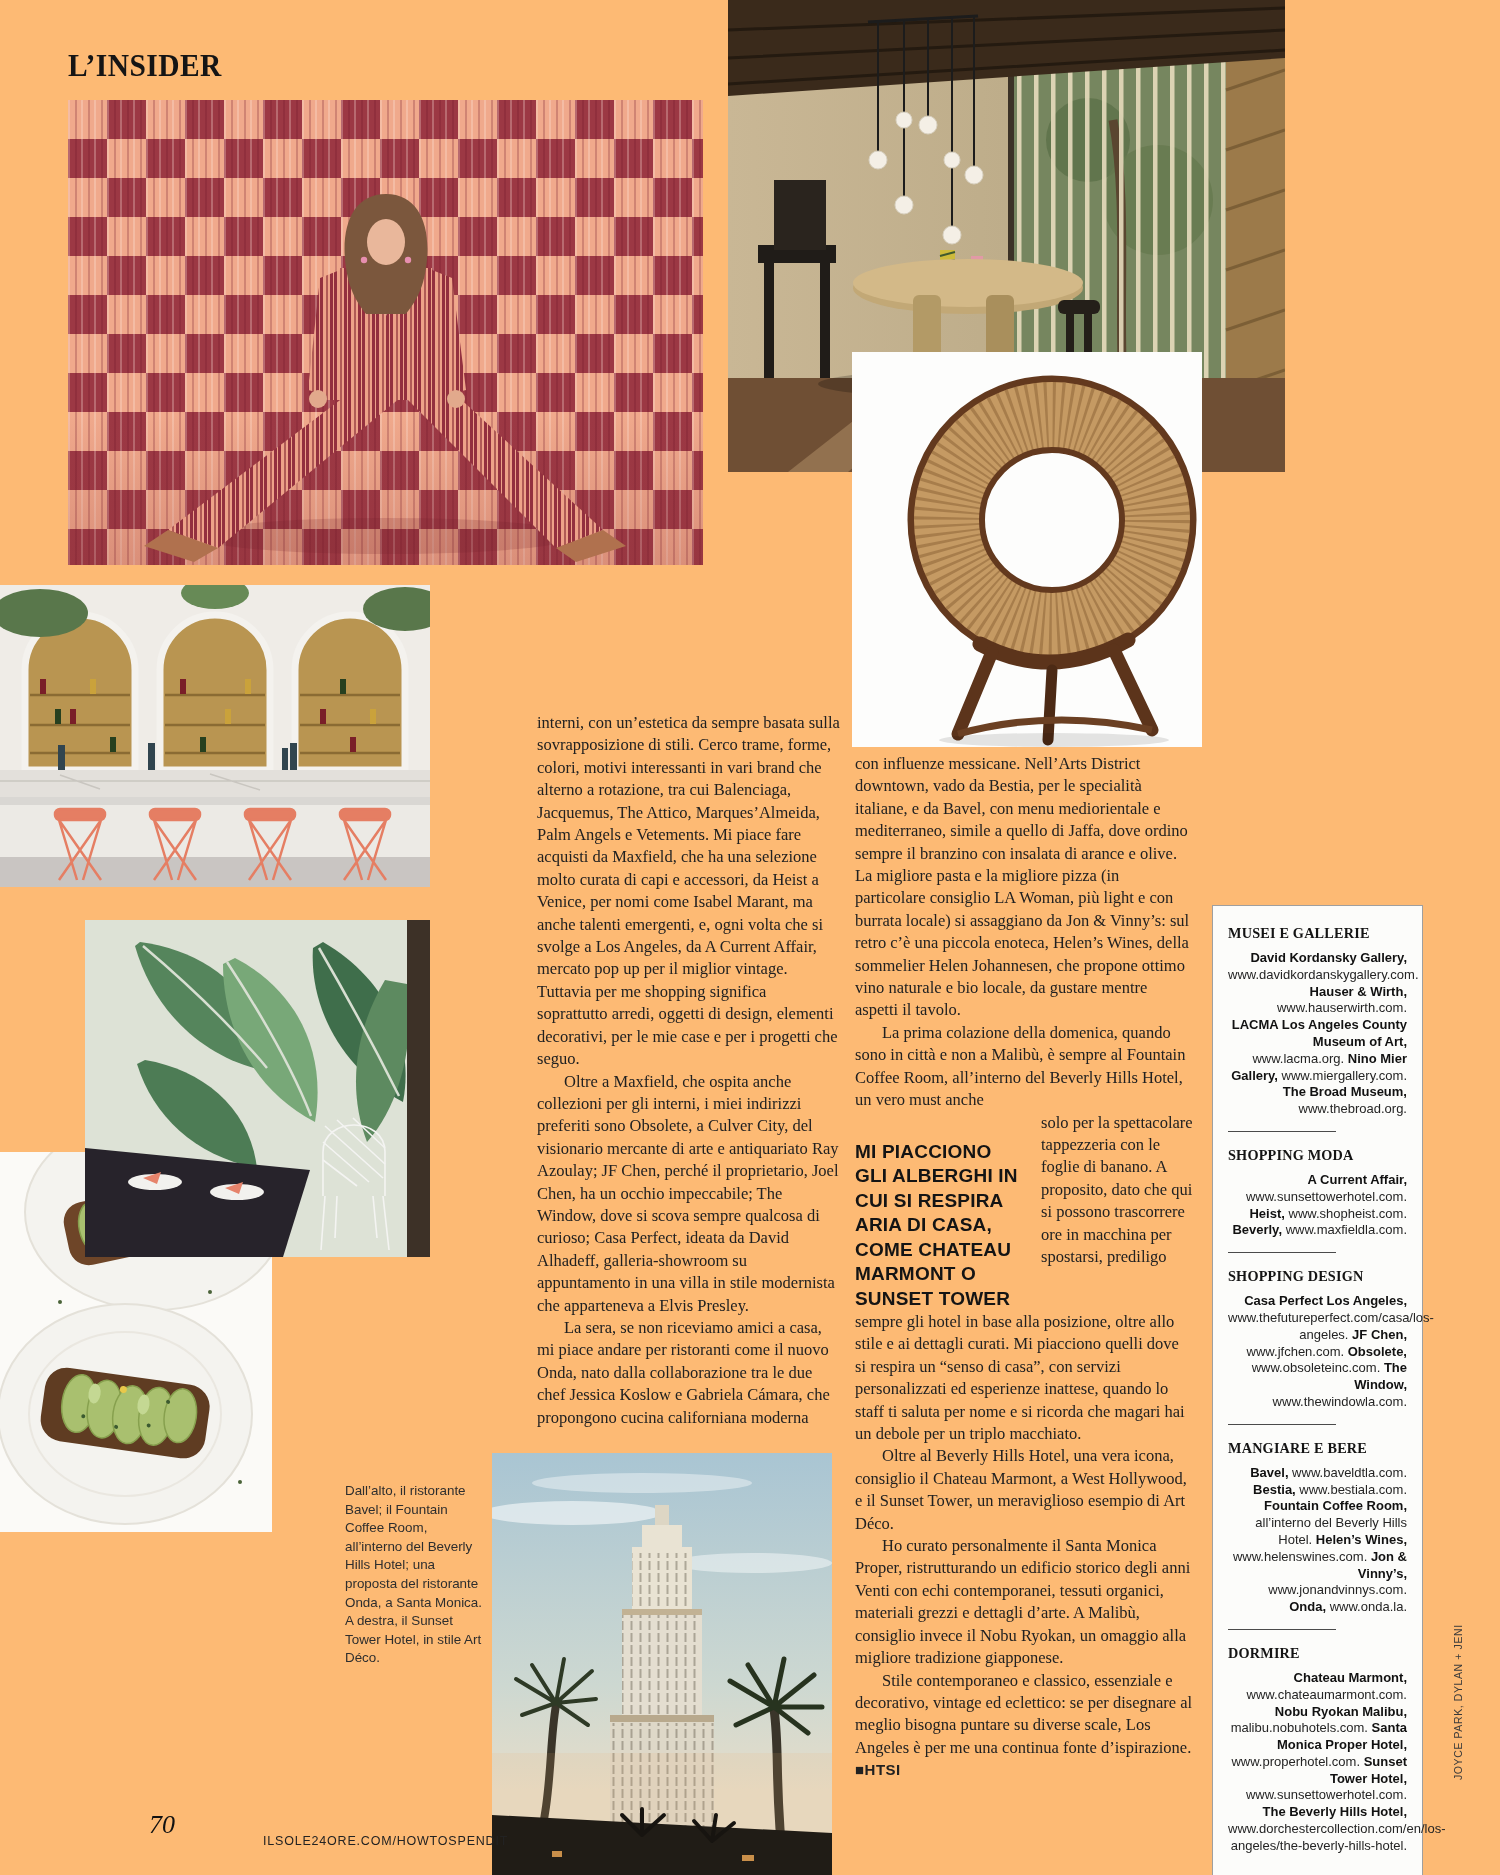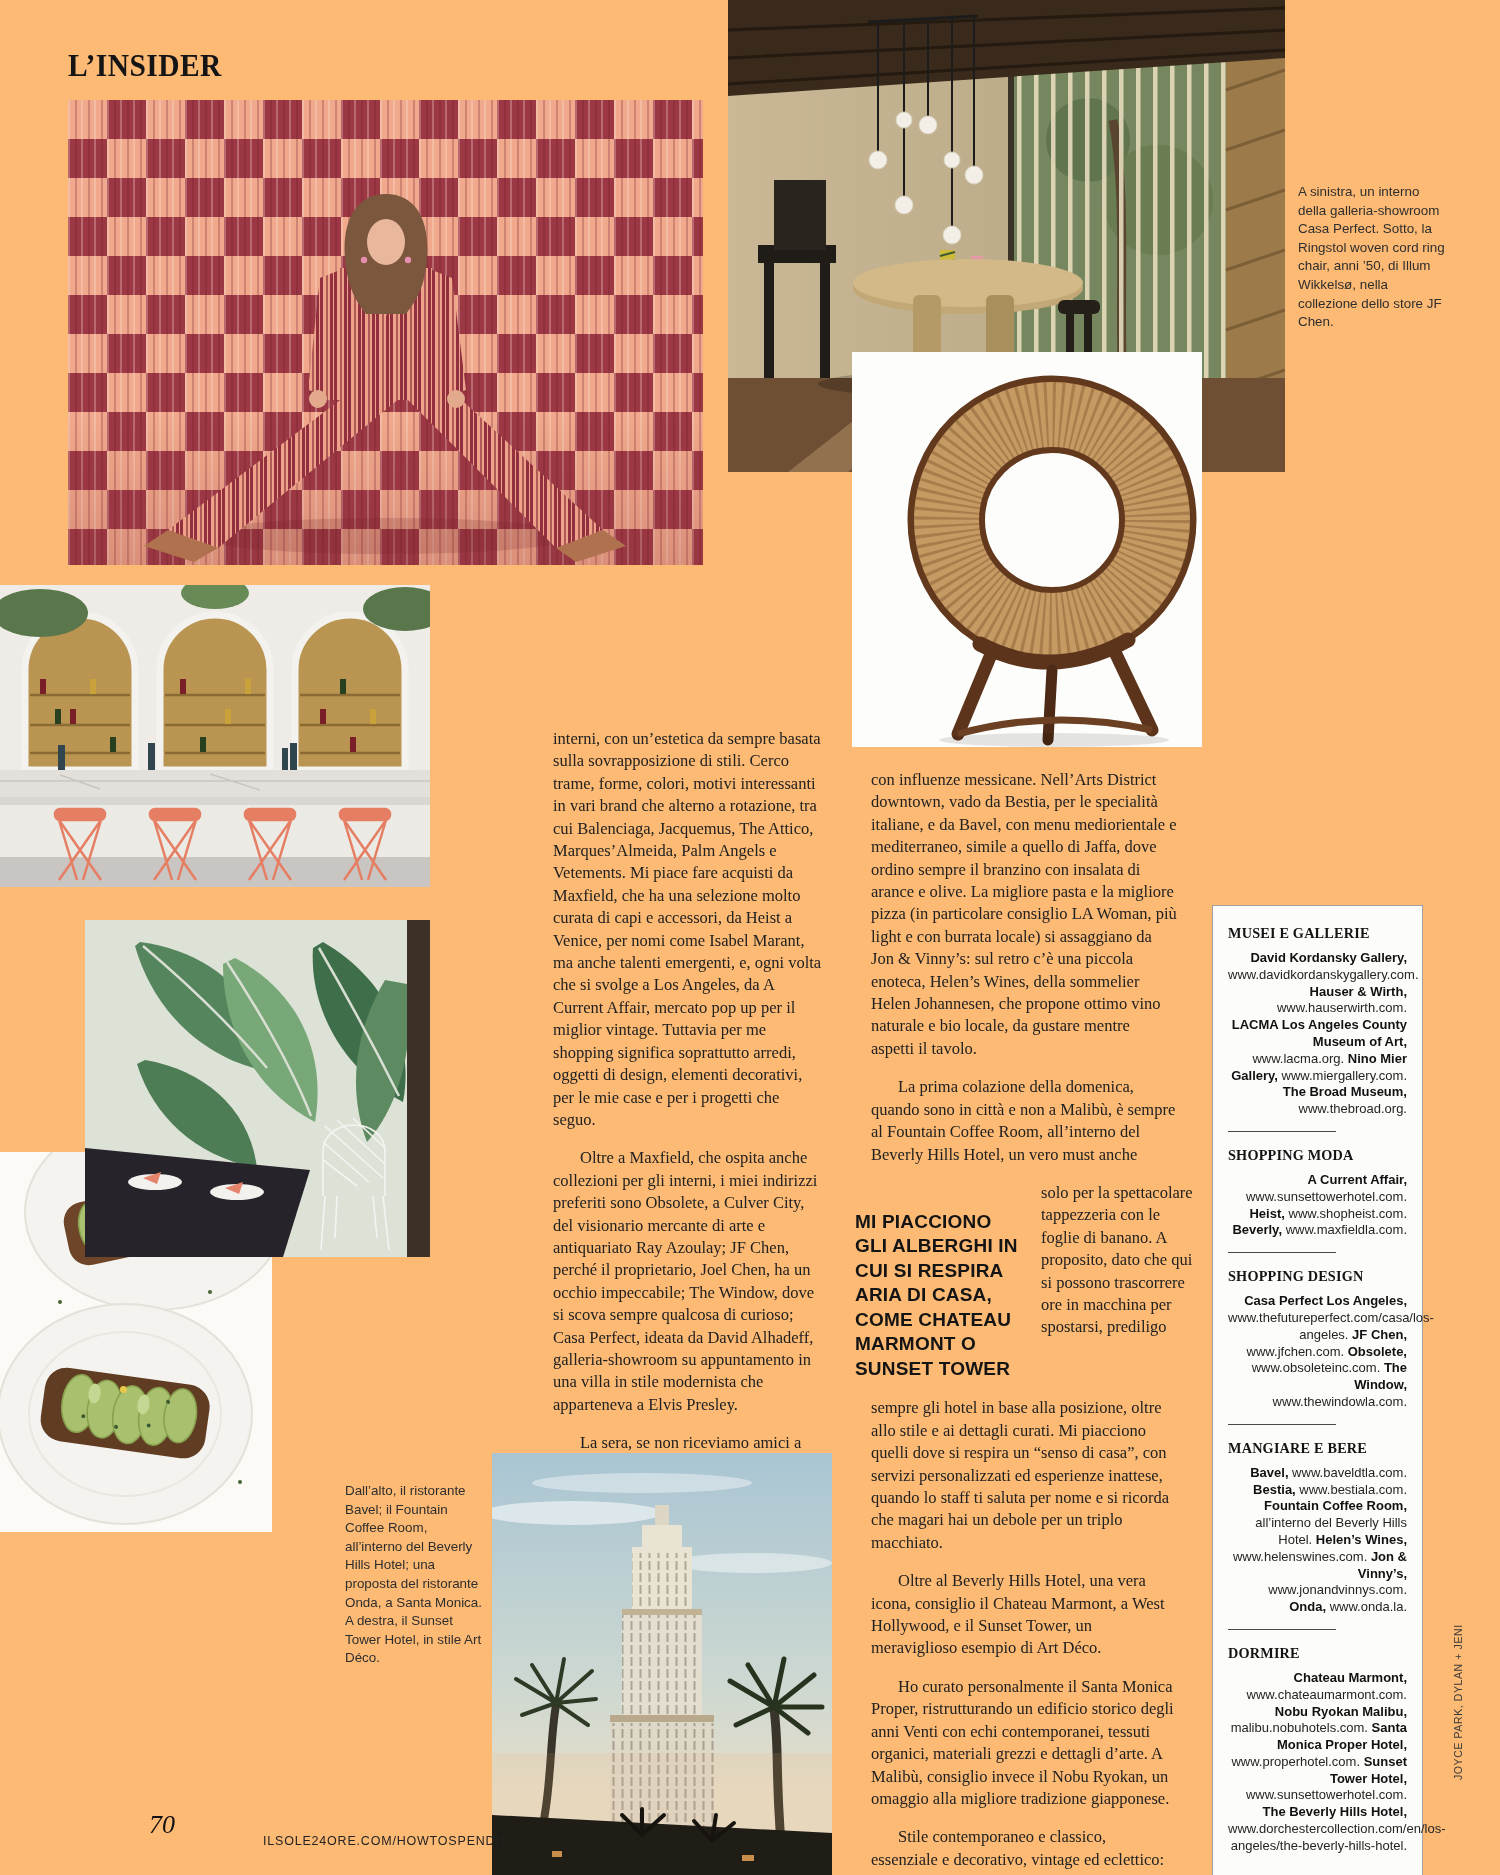--- a/index.html
+++ b/index.html
@@ -31,21 +31,21 @@
   .photo-tower{left:492px;top:1453px;width:340px;height:422px;}
 
   
   .caption{position:absolute;font-family:"Liberation Sans",sans-serif;font-size:13.4px;
            line-height:18.6px;color:#2e2e2e;}
   .caption-gallery{left:1298px;top:183px;width:152px;}
   .caption-restaurants{left:345px;top:1482px;width:138px;}
 
   
   .col{position:absolute;}
-  .col p{margin:16px;font-size:16.5px;line-height:22.4px;color:#212121;}
+  .col p{margin:0;font-size:16.5px;line-height:22.4px;color:#212121;}
   .col .ind{text-indent:27px;}
   .col1{left:537px;top:712px;width:303px;}
   .col2{left:855px;top:753px;width:338px;}
   .wrap-row{display:flex;gap:11px;margin:0;}
   .pull-quote{flex:0 0 175px;padding-top:28px;font-family:"Liberation Sans",sans-serif;
               font-weight:bold;font-size:19px;line-height:24.5px;letter-spacing:.2px;
               color:#141414;white-space:pre-line;}
   .wrap-text{flex:1;font-size:16.5px;line-height:22.4px;color:#212121;}
   .end-mark{font-family:"Liberation Sans",sans-serif;font-weight:bold;font-size:15px;letter-spacing:.5px;}
 
@@ -151,21 +151,20 @@
       <rect x="30" y="245" width="78" height="18" fill="#201c18"></rect>
       <rect x="36" y="263" width="10" height="115" fill="#201c18"></rect>
       <rect x="92" y="263" width="10" height="115" fill="#201c18"></rect>
       <rect x="46" y="180" width="52" height="70" fill="#2a241e"></rect>
       <rect x="330" y="300" width="42" height="14" rx="6" fill="#241f19"></rect>
       <rect x="338" y="314" width="8" height="62" fill="#241f19"></rect>
       <rect x="356" y="314" width="8" height="62" fill="#241f19"></rect>
     </svg>
   </div>
 
-  <div class="caption caption-gallery">A sinistra, un interno della galleria-showroom Casa Perfect. Sotto, la Ringstol woven cord ring chair, anni ’50, di Illum Wikkelsø, nella collezione dello store JF Chen.</div>
 
   <div class="photo photo-chair">
     <svg viewBox="0 0 350 395">
       <circle cx="200" cy="168" r="140" fill="none" stroke="#63391e" stroke-width="9"></circle>
       <circle cx="200" cy="168" r="105" fill="none" stroke="#c59a63" stroke-width="66"></circle>
       <circle cx="200" cy="168" r="105" fill="none" stroke="#8a5f33" stroke-width="66" stroke-dasharray="2.5 5" opacity=".5"></circle>
       <circle cx="200" cy="168" r="70" fill="none" stroke="#63391e" stroke-width="6"></circle>
       <path d="M128,292 Q200,330 276,288" stroke="#5c341b" stroke-width="15" fill="none" stroke-linecap="round"></path>
       <path d="M140,300 L106,382" stroke="#5c341b" stroke-width="13" stroke-linecap="round"></path>
       <path d="M262,298 L300,378" stroke="#5c341b" stroke-width="13" stroke-linecap="round"></path>

